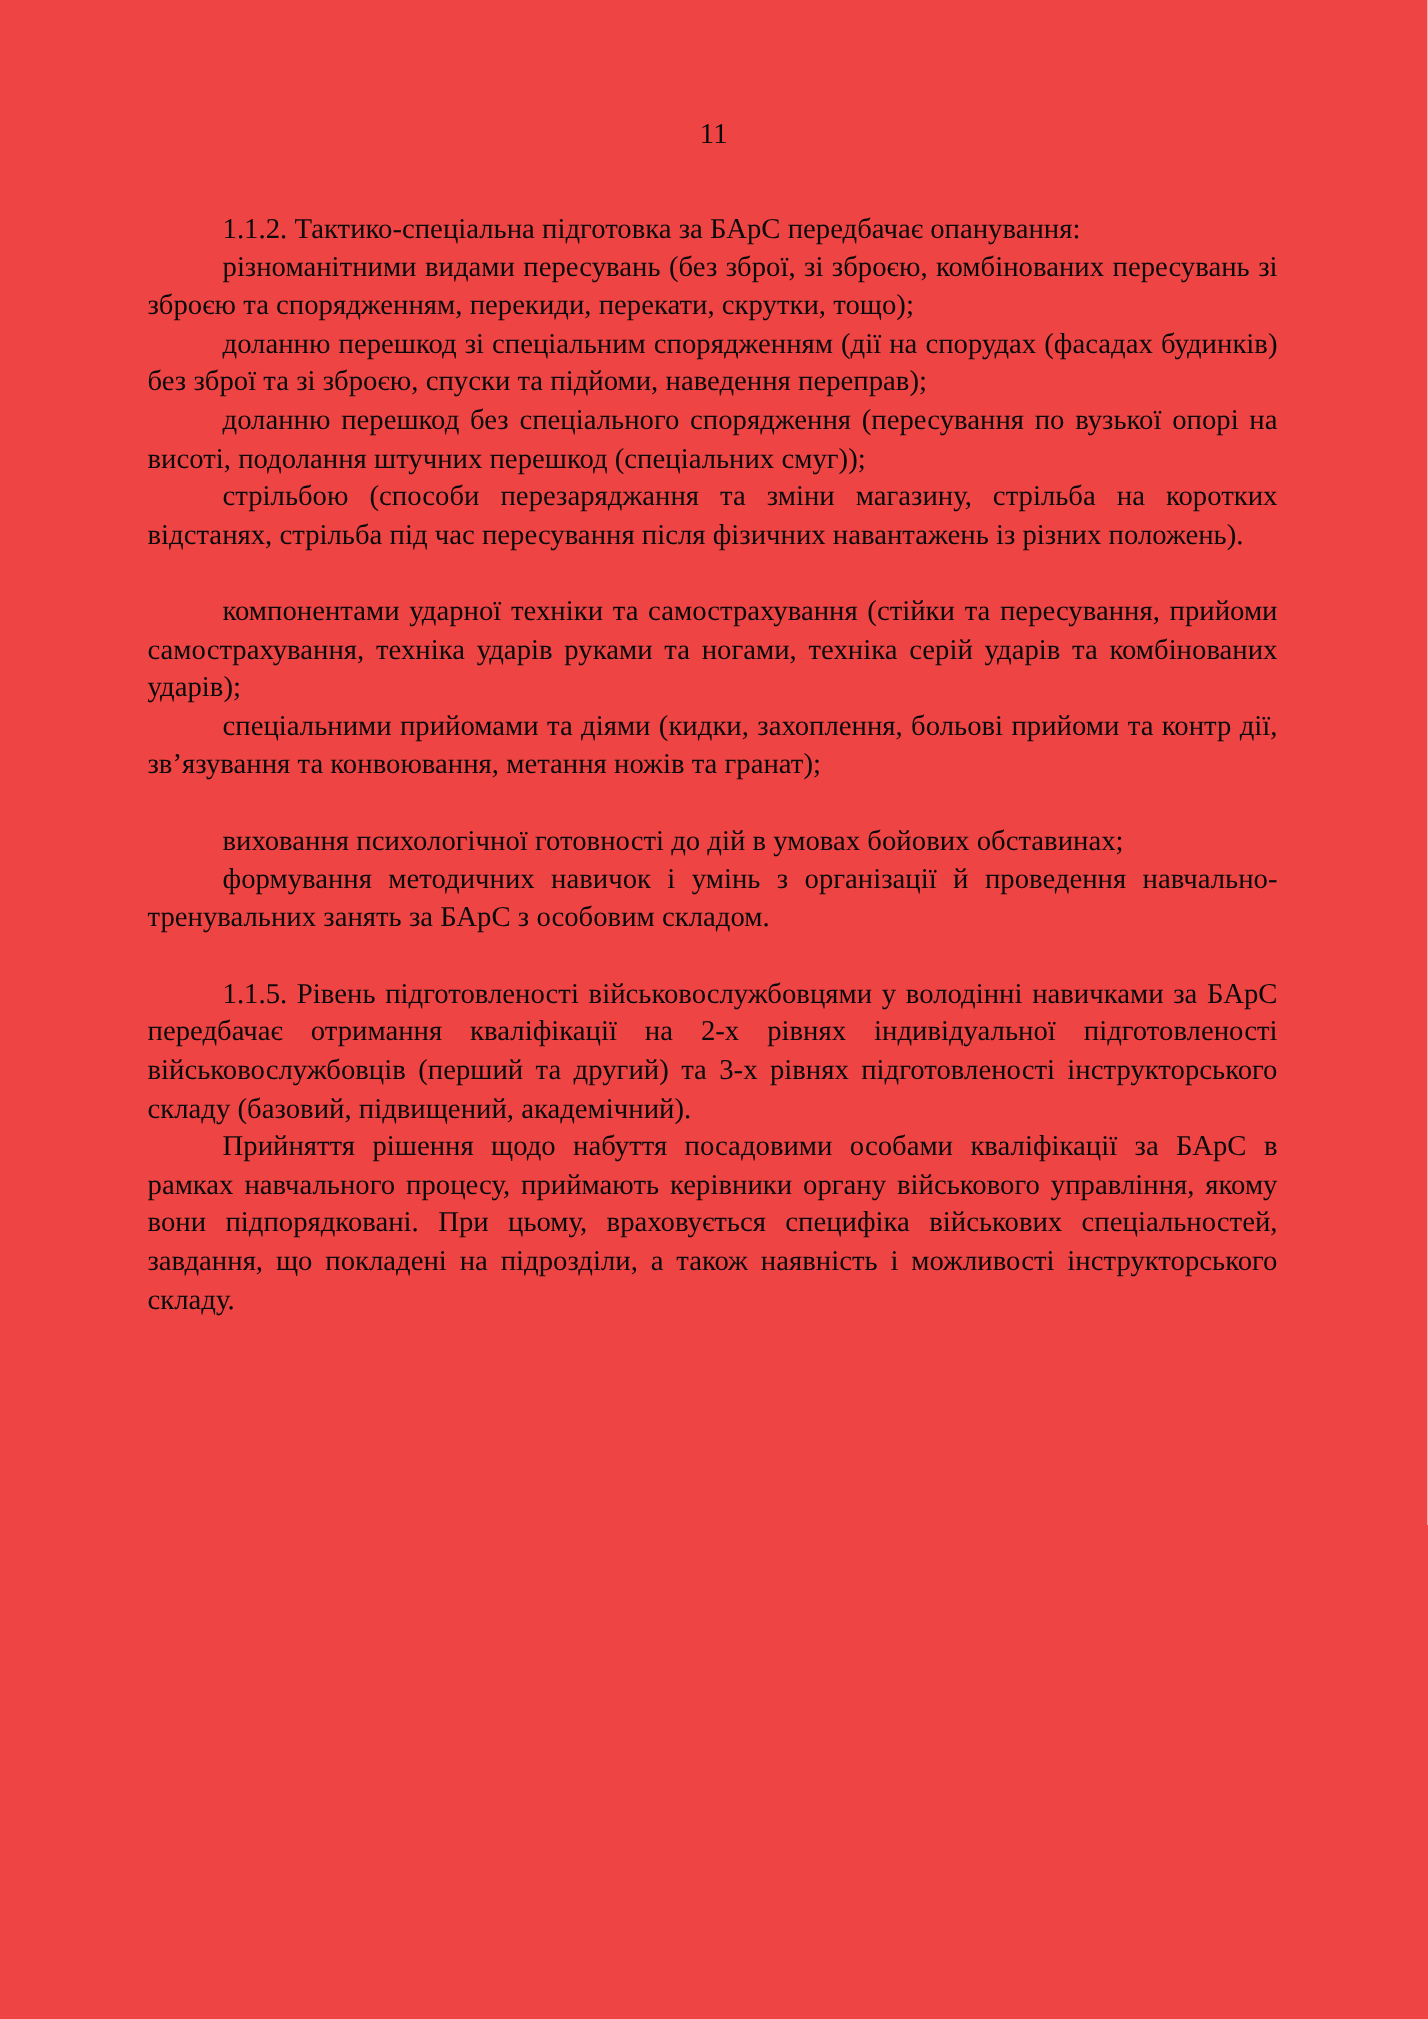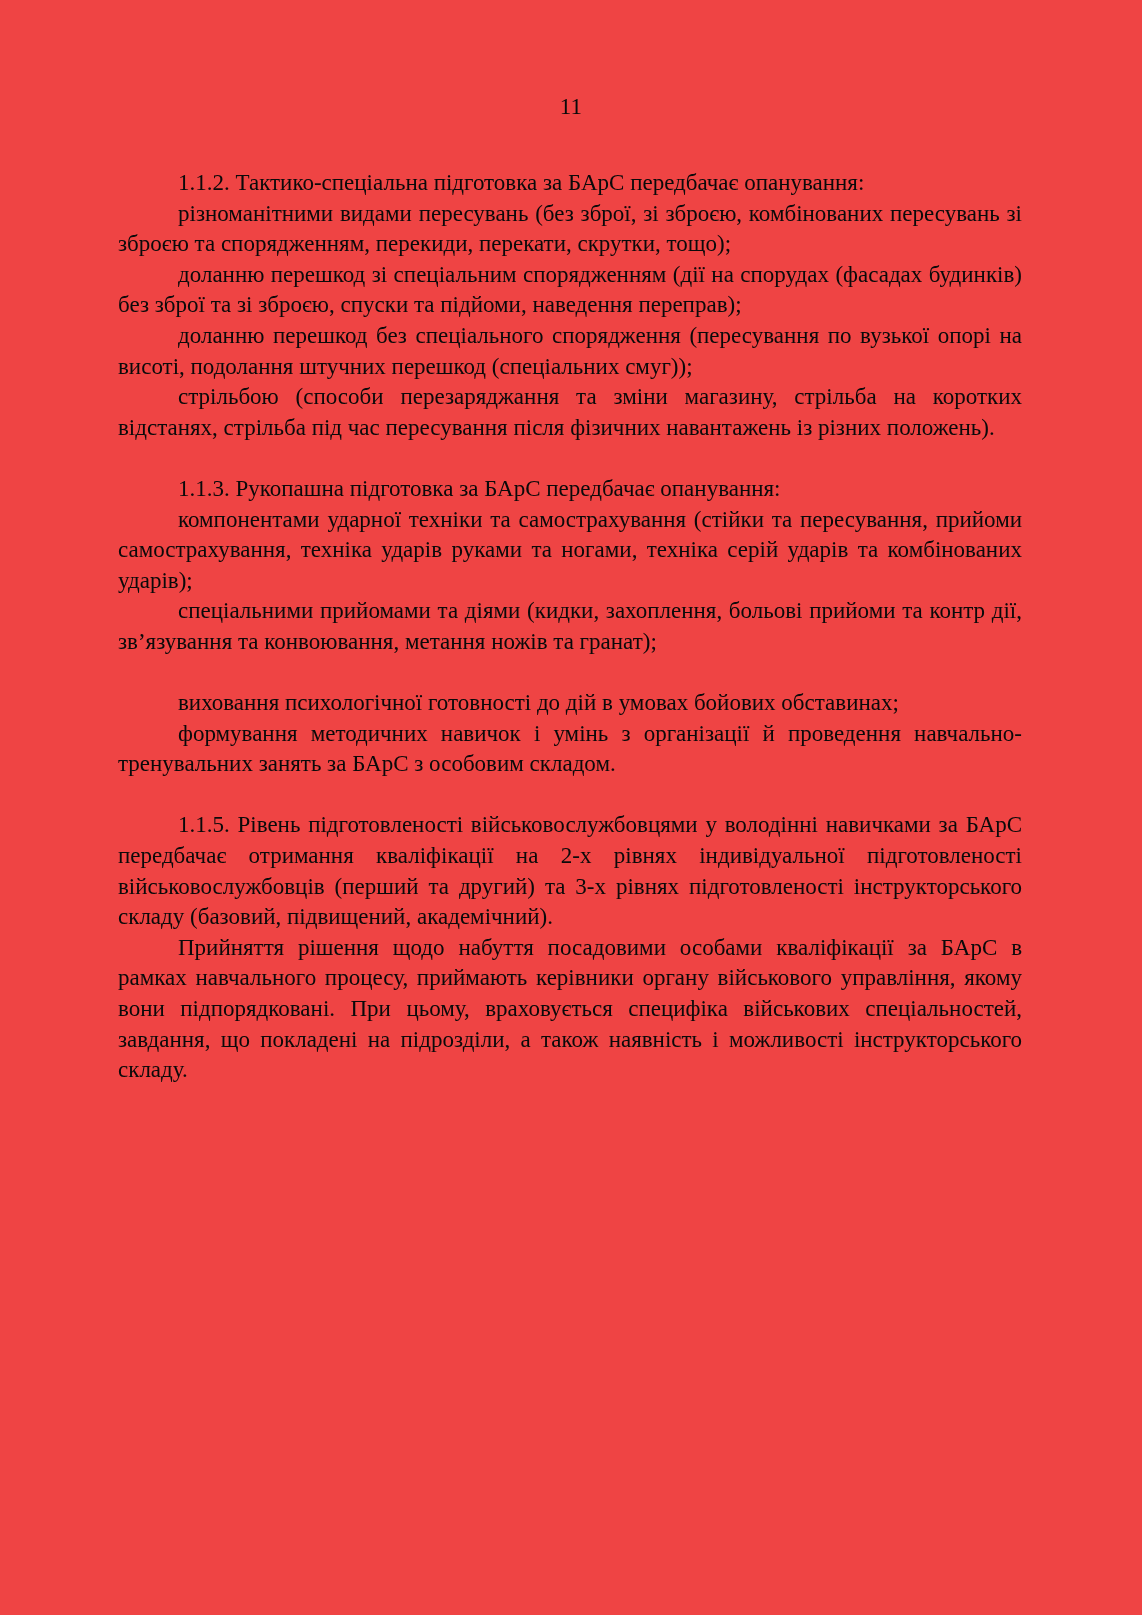--- a/index.html
+++ b/index.html
@@ -60,21 +60,20 @@
 
   <div class="page-number">11</div>
 
   <div class="body-block">
       <p class="para last-line-natural">1.1.2. Тактико-спеціальна  підготовка за БАрС передбачає опанування:</p>
       <p class="para last-line-natural">різноманітними видами пересувань (без зброї, зі зброєю, комбінованих пересувань зі зброєю та спорядженням, перекиди, перекати, скрутки, тощо);</p>
       <p class="para last-line-natural">доланню перешкод зі спеціальним спорядженням (дії на спорудах (фасадах будинків) без зброї та зі зброєю, спуски та підйоми, наведення переправ);</p>
       <p class="para last-line-natural">доланню перешкод без спеціального спорядження (пересування по вузької опорі на висоті, подолання штучних перешкод (спеціальних смуг));</p>
       <p class="para last-line-natural">стрільбою (способи перезаряджання та зміни магазину, стрільба на коротких відстанях, стрільба під час пересування після фізичних навантажень із різних положень).</p>
       <div class="spacer"></div>
-      <p class="para last-line-natural">1.1.3. Рукопашна підготовка за БАрС передбачає опанування:</p>
       <p class="para last-line-natural">компонентами ударної техніки та самострахування (стійки та пересування, прийоми самострахування, техніка ударів руками та ногами, техніка серій ударів та комбінованих ударів);</p>
       <p class="para last-line-natural">спеціальними прийомами та діями (кидки, захоплення, больові прийоми та контр дії, зв’язування та конвоювання, метання ножів та гранат);</p>
       <div class="spacer"></div>
       <p class="para last-line-natural">виховання психологічної готовності до дій в умовах бойових обставинах;</p>
       <p class="para last-line-natural">формування методичних навичок і умінь з організації й проведення навчально-тренувальних занять за БАрС з особовим складом.</p>
       <div class="spacer"></div>
       <p class="para last-line-natural">1.1.5. Рівень підготовленості військовослужбовцями у володінні навичками за БАрС передбачає отримання кваліфікації на 2-х рівнях індивідуальної підготовленості військовослужбовців (перший та другий) та 3-х рівнях підготовленості інструкторського складу (базовий, підвищений, академічний).</p>
       <p class="para last-line-natural">Прийняття рішення щодо набуття посадовими особами кваліфікації за БАрС в рамках навчального процесу, приймають керівники органу військового управління, якому вони підпорядковані. При цьому, враховується специфіка військових спеціальностей, завдання, що покладені на підрозділи, а також наявність і можливості інструкторського складу.</p>
     </div>
 

